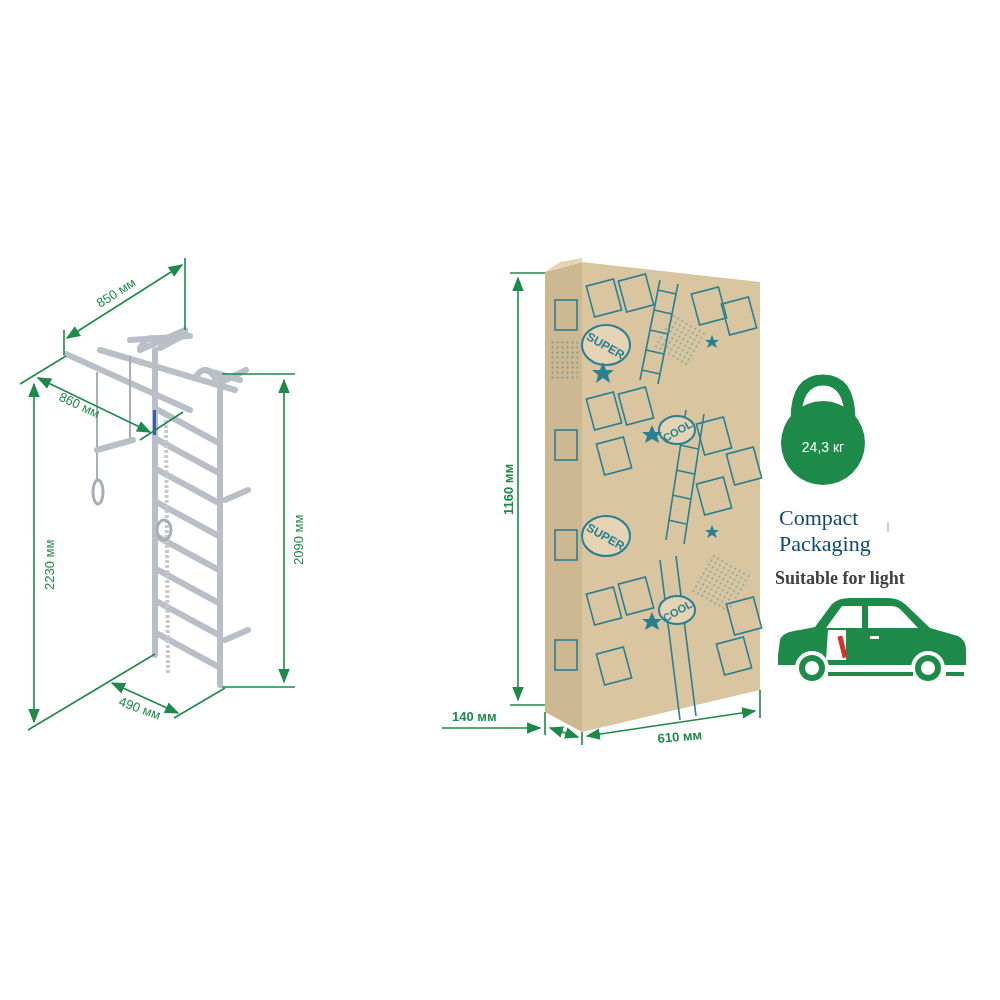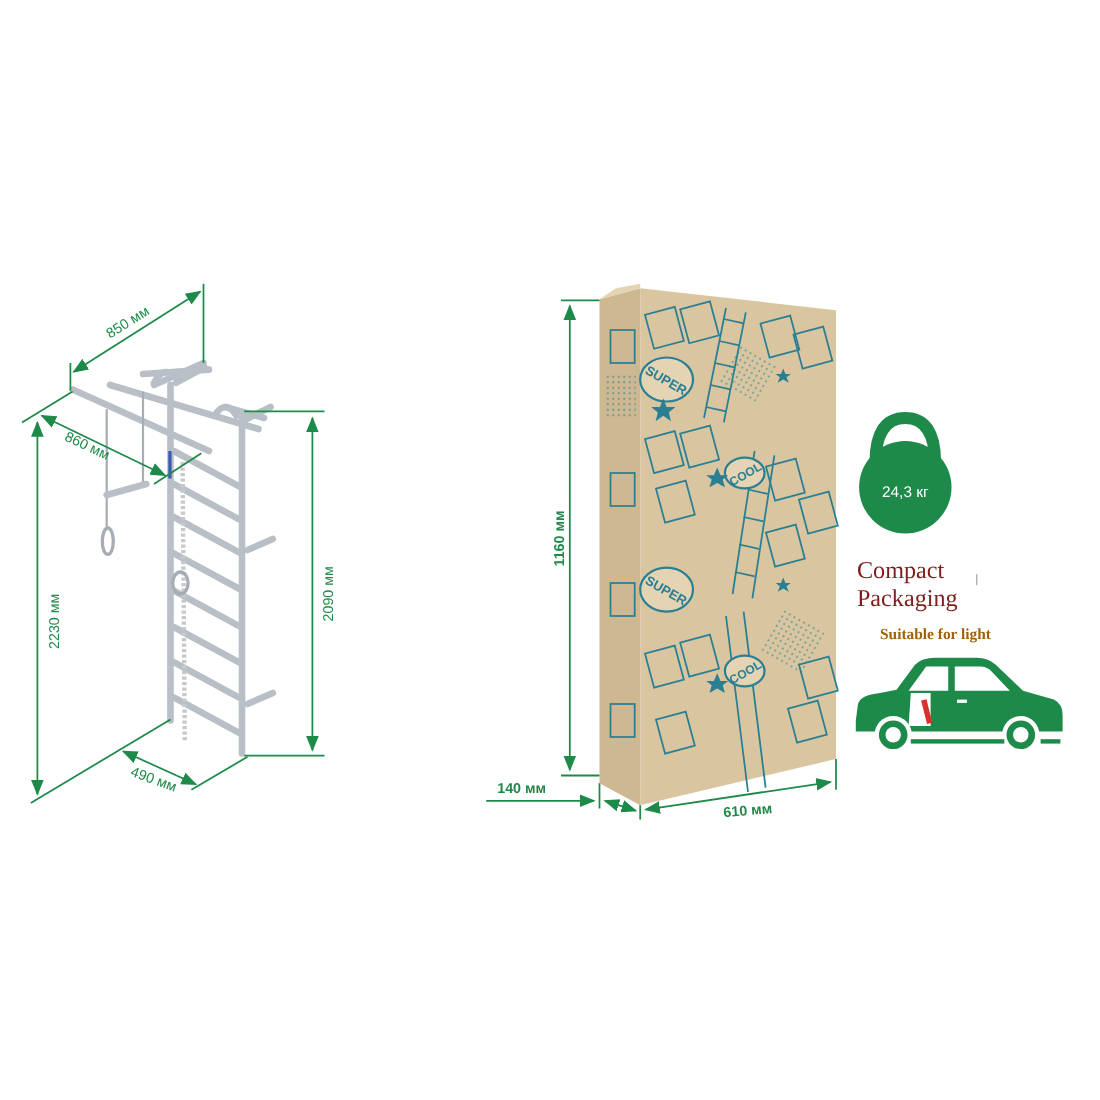--- a/index.html
+++ b/index.html
@@ -6,22 +6,22 @@
   body { width: 1000px; height: 1000px; position: relative; overflow: hidden; font-family: "Liberation Sans", sans-serif; }
   .canvas { position: absolute; left: 0; top: 0; width: 1000px; height: 1000px; }
   .dim-label { fill: #1e8a4a; font-family: "Liberation Sans", sans-serif; font-size: 13px; }
   .dim-label-bold { fill: #1e8a4a; font-family: "Liberation Sans", sans-serif; font-size: 13px; font-weight: bold; }
   .dim-line { stroke: #1e8a4a; stroke-width: 1.6; fill: none; }
   .pipe { stroke: #b9bfc6; stroke-width: 6; stroke-linecap: round; fill: none; }
   .pipe-thin { stroke: #a7adb4; stroke-width: 2; fill: none; }
   .rope { stroke: #c7c9cc; stroke-width: 4; stroke-dasharray: 3 2; fill: none; }
   .box-print { stroke: #2a7f93; stroke-width: 1.6; fill: none; }
   .weight-text { fill: #ffffff; font-family: "Liberation Sans", sans-serif; font-size: 14px; }
-  .compact { position: absolute; left: 779px; top: 505px; font-family: "Liberation Serif", serif; font-size: 22px; color: #7f1d1d; line-height: 26px; }
-  .suitable { position: absolute; left: 800px; top: 566px; font-family: "Liberation Serif", serif; font-weight: bold; font-size: 14px; color: #a16207; line-height: 24px; }
+  .compact { position: absolute; left: 779px; top: 505px; font-family: "Liberation Serif", serif; font-size: 22px; color: #0c4a6e; line-height: 26px; }
+  .suitable { position: absolute; left: 775px; top: 566px; font-family: "Liberation Serif", serif; font-weight: bold; font-size: 18px; color: #404040; line-height: 24px; }
 </style>
 </head>
 <body>
 
 <svg class="canvas" viewBox="0 0 1000 1000" xmlns="http://www.w3.org/2000/svg">
   <defs>
     <marker id="arr" viewBox="0 0 10 10" refX="9" refY="5" markerWidth="9" markerHeight="9" orient="auto-start-reverse">
       <path d="M0,1 L10,5 L0,9 z" fill="#1e8a4a"></path>
     </marker>
     <pattern id="dots" width="5" height="5" patternUnits="userSpaceOnUse">

